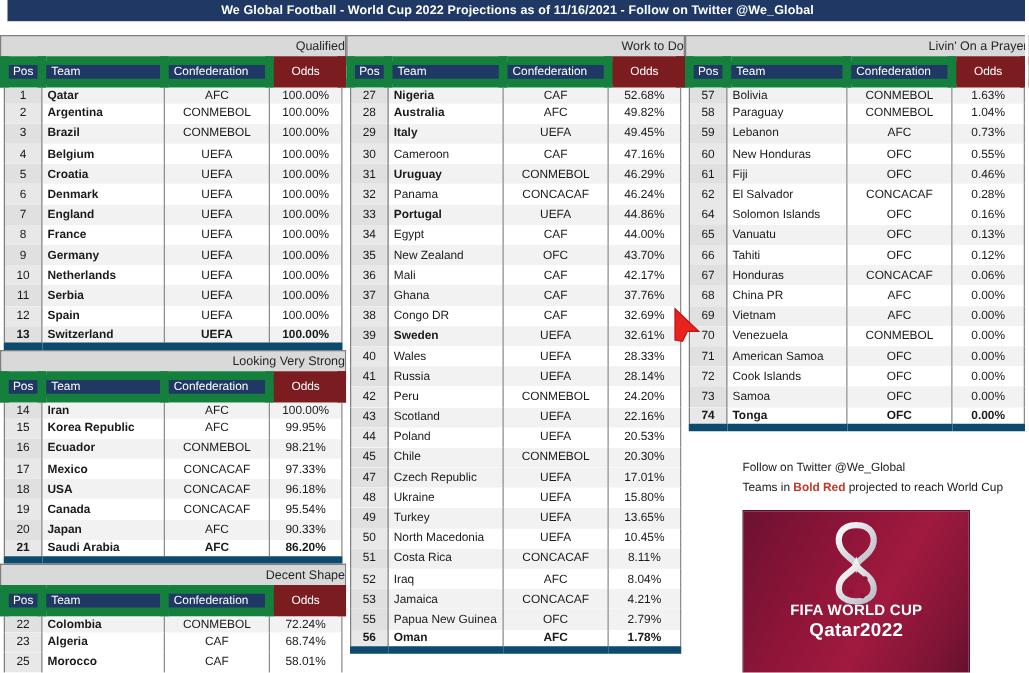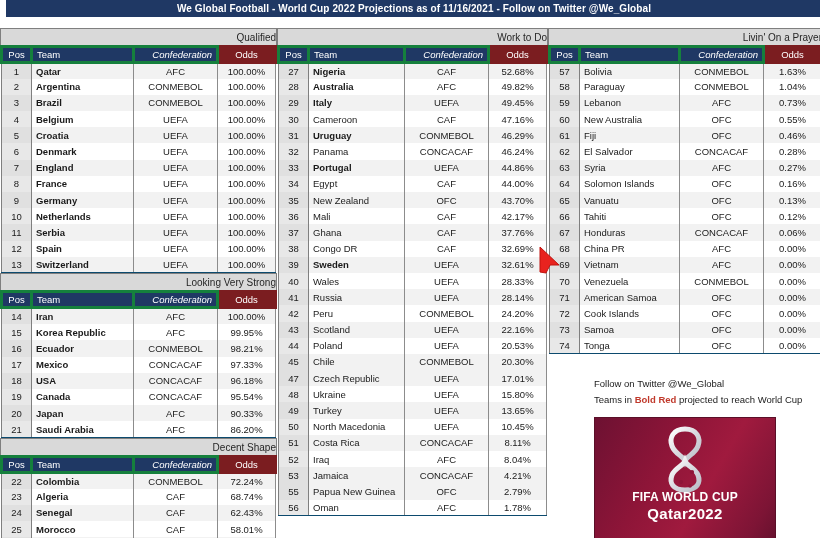--- a/index.html
+++ b/index.html
@@ -36,43 +36,43 @@
     font-size:10px;color:#262626;background:#D9D9D9;
     border:1px solid #7f7f7f;border-bottom:none;
     box-sizing:border-box;
   }
 
   
   table.tbl{border-collapse:collapse;width:100%;table-layout:fixed;}
   table.tbl th{
     background:#1F3864;color:#ffffff;font-size:9.5px;font-weight:normal;
     height:16px;padding:0 4px;text-align:left;
-    border:3px solid #15803d;box-sizing:border-box;
+    border:7px solid #15803d;box-sizing:border-box;
   }
   table.tbl th.odds{background:#7B1D20;border-color:#7B1D20;text-align:center;}
-  table.tbl th.conf{text-align:right;font-style:italic;}
+  table.tbl th.conf{text-align:left;}
   table.tbl th.pos{text-align:center;padding:0;}
   table.tbl td{
     font-size:9.5px;height:16.2px;padding:0 4px;color:#1a1a1a;
     border-left:1px solid #8c8c8c;border-right:1px solid #8c8c8c;
     box-sizing:border-box;white-space:nowrap;overflow:hidden;
   }
   table.tbl td.pos{text-align:center;background:#E8E8E8;color:#1a1a1a;padding:0;
     border-left:1px solid #7f7f7f;border-right:1px solid #7f7f7f;}
   table.tbl td.team{text-align:left;}
   table.tbl td.conf{text-align:center;}
   table.tbl td.odds{text-align:center;}
   table.tbl tr.alt td.team,
   table.tbl tr.alt td.conf,
   table.tbl tr.alt td.odds{background:#F2F2F2;}
   table.tbl tr.alt td.pos{background:#E0E0E0;}
   table.tbl tr.norm td.team,
   table.tbl tr.norm td.conf,
   table.tbl tr.norm td.odds{background:#FFFFFF;}
-  table.tbl tr:last-child td{border-bottom:1px solid #0c4a6e;}
+  table.tbl tr:last-child td{border-bottom:6px solid #0c4a6e;font-weight:bold;}
   .qualify{color:#C0392B;font-weight:bold;}
 
   
   col.w-pos{width:30px;}
   col.w-team{width:auto;}
   col.w-conf{width:84px;}
   col.w-odds{width:58px;}
 
   
   .notes{margin:22px 0 0 46px;font-size:9.5px;color:#1a1a1a;line-height:16px;}
@@ -292,26 +292,20 @@
               <td class="pos">22</td>
               <td class="team qualify">Colombia</td>
               <td class="conf">CONMEBOL</td>
               <td class="odds">72.24%</td>
             </tr>
             <tr class="norm">
               <td class="pos">23</td>
               <td class="team qualify">Algeria</td>
               <td class="conf">CAF</td>
               <td class="odds">68.74%</td>
-            </tr>
-            <tr class="alt">
-              <td class="pos">24</td>
-              <td class="team qualify">Senegal</td>
-              <td class="conf">CAF</td>
-              <td class="odds">62.43%</td>
             </tr>
             <tr class="norm">
               <td class="pos">25</td>
               <td class="team qualify">Morocco</td>
               <td class="conf">CAF</td>
               <td class="odds">58.01%</td>
             </tr>
             <tr class="alt">
               <td class="pos">26</td>
               <td class="team qualify">Tunisia</td>
@@ -541,41 +535,35 @@
               <td class="odds">1.04%</td>
             </tr>
             <tr class="alt">
               <td class="pos">59</td>
               <td class="team">Lebanon</td>
               <td class="conf">AFC</td>
               <td class="odds">0.73%</td>
             </tr>
             <tr class="norm">
               <td class="pos">60</td>
-              <td class="team">New Australia</td>
+              <td class="team">New Honduras</td>
               <td class="conf">OFC</td>
               <td class="odds">0.55%</td>
             </tr>
             <tr class="alt">
               <td class="pos">61</td>
               <td class="team">Fiji</td>
               <td class="conf">OFC</td>
               <td class="odds">0.46%</td>
             </tr>
             <tr class="norm">
               <td class="pos">62</td>
               <td class="team">El Salvador</td>
               <td class="conf">CONCACAF</td>
               <td class="odds">0.28%</td>
-            </tr>
-            <tr class="alt">
-              <td class="pos">63</td>
-              <td class="team">Syria</td>
-              <td class="conf">AFC</td>
-              <td class="odds">0.27%</td>
             </tr>
             <tr class="norm">
               <td class="pos">64</td>
               <td class="team">Solomon Islands</td>
               <td class="conf">OFC</td>
               <td class="odds">0.16%</td>
             </tr>
             <tr class="alt">
               <td class="pos">65</td>
               <td class="team">Vanuatu</td>

